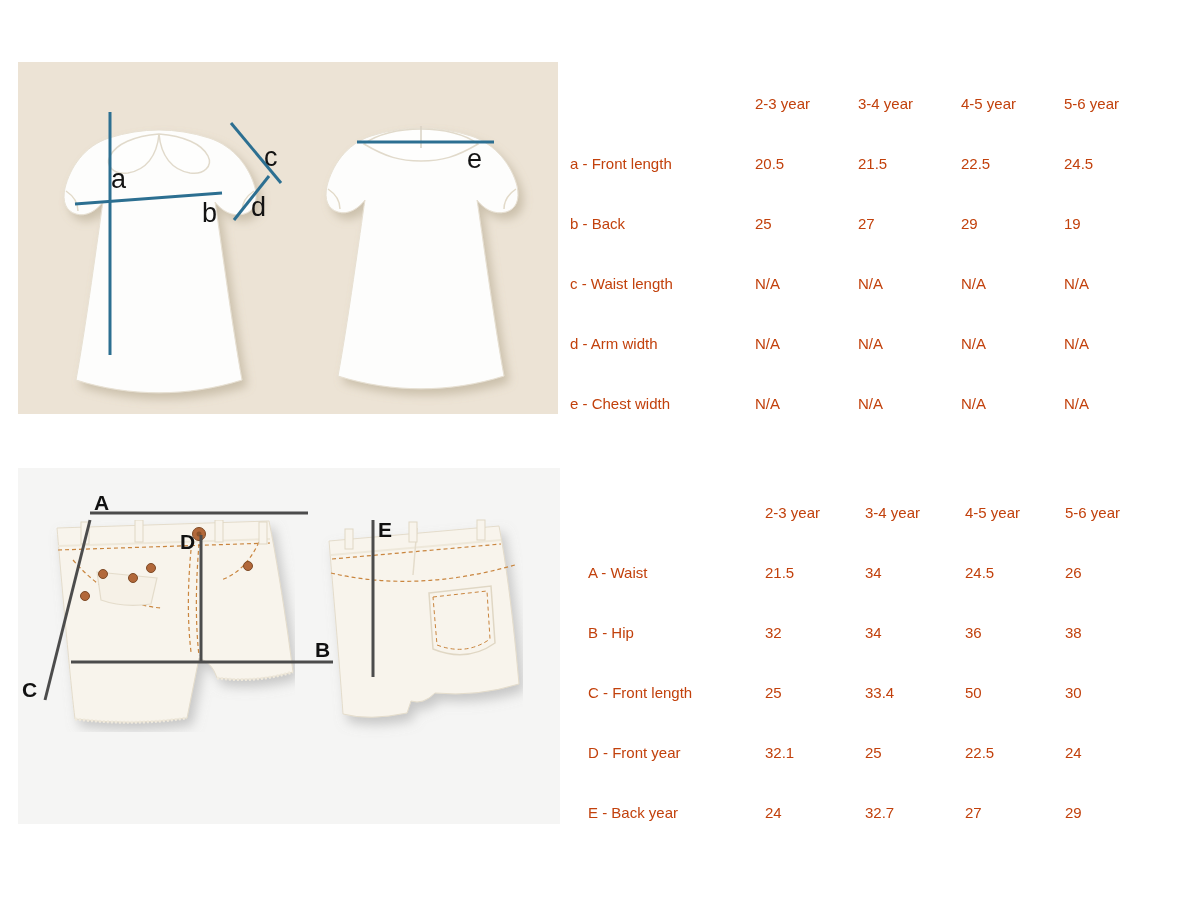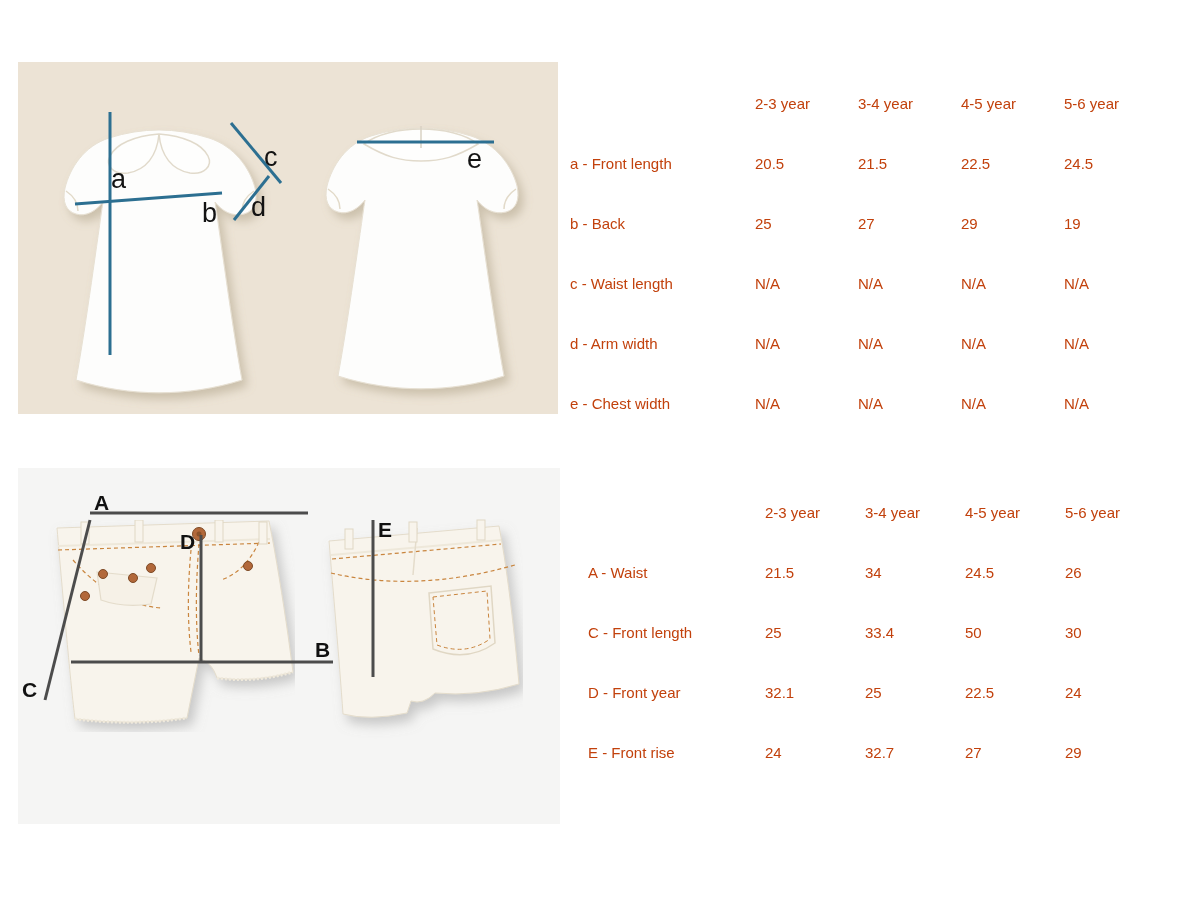--- a/index.html
+++ b/index.html
@@ -183,33 +183,40 @@
       <div class="t-cell">5-6 year</div>
     </div>
     <div class="t-row">
       <div class="t-label">A - Waist</div>
       <div class="t-cell">21.5</div>
       <div class="t-cell">34</div>
       <div class="t-cell">24.5</div>
       <div class="t-cell">26</div>
     </div>
     <div class="t-row">
+      <div class="t-label">B - Hip</div>
+      <div class="t-cell">32</div>
+      <div class="t-cell">34</div>
+      <div class="t-cell">36</div>
+      <div class="t-cell">38</div>
+    </div>
+    <div class="t-row">
       <div class="t-label">C - Front length</div>
       <div class="t-cell">25</div>
       <div class="t-cell">33.4</div>
       <div class="t-cell">50</div>
       <div class="t-cell">30</div>
     </div>
     <div class="t-row">
       <div class="t-label">D - Front year</div>
       <div class="t-cell">32.1</div>
       <div class="t-cell">25</div>
       <div class="t-cell">22.5</div>
       <div class="t-cell">24</div>
     </div>
     <div class="t-row">
-      <div class="t-label">E - Front rise</div>
+      <div class="t-label">E - Back year</div>
       <div class="t-cell">24</div>
       <div class="t-cell">32.7</div>
       <div class="t-cell">27</div>
       <div class="t-cell">29</div>
     </div>
   </div>
 
 </body></html>

